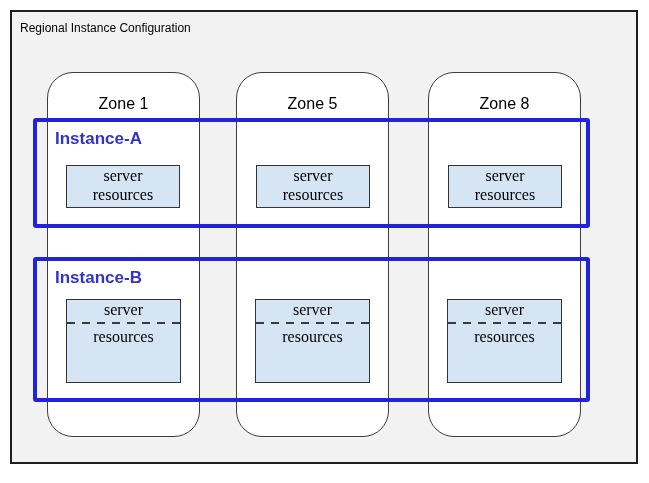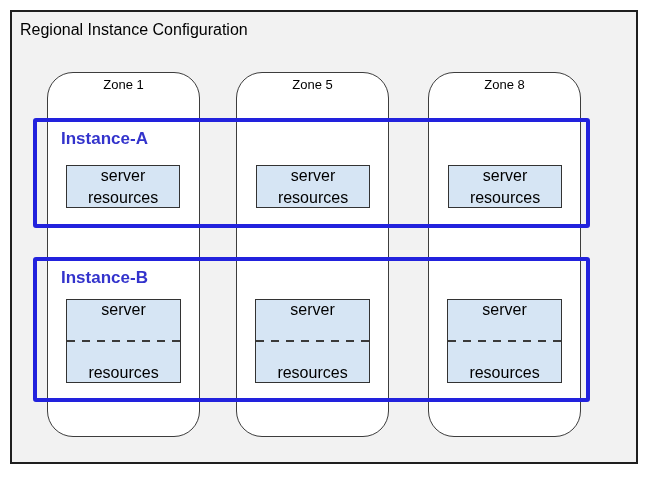--- a/index.html
+++ b/index.html
@@ -22,72 +22,73 @@
     width: 628px;
     height: 454px;
     box-sizing: border-box;
     background: var(--region-bg, #f2f2f2);
     border: 2px solid var(--region-border, #1f1f1f);
   }
   .title {
     position: absolute;
     left: 8px;
     top: 9px;
-    font-size: 16px;
+    font-size: 12px;
     color: var(--text, #000000);
     white-space: nowrap;
   }
   .zone {
     position: absolute;
     top: 60px;
     width: 153px;
     height: 365px;
     box-sizing: border-box;
     background: var(--zone-bg, #ffffff);
     border: 1px solid var(--zone-border, #3d3d3d);
     border-radius: 26px;
   }
   .zone1 { left: 35px; }
   .zone2 { left: 224px; }
   .zone3 { left: 416px; }
   .zone-label {
-    margin-top: 4px;
+    margin-top: 22px;
     text-align: center;
-    font-size: 13px;
+    font-size: 16px;
     color: var(--text, #000000);
   }
   .instance {
     position: absolute;
     left: 21px;
     width: 557px;
     box-sizing: border-box;
     border: 4px solid var(--instance-border, #2222dd);
     border-radius: 3px;
     background: transparent;
   }
   .instance-a { top: 106px; height: 110px; }
   .instance-b { top: 245px; height: 145px; }
   .instance-label {
     position: absolute;
-    left: 24px;
+    left: 18px;
     top: 7px;
     font-size: 17px;
     font-weight: bold;
     color: var(--instance-label, #3333cc);
     white-space: nowrap;
   }
   .srv-box {
     position: absolute;
     box-sizing: border-box;
     background: var(--server-box-bg, #d6e5f4);
     border: 1px solid var(--server-box-border, #333333);
     display: flex;
     flex-direction: column;
-    justify-content: space-between;
+    justify-content: flex-start;
     align-items: center;
+    font-family: Liberation Serif, serif;
   }
   .srv-line {
     font-size: 16px;
     line-height: 19px;
     color: var(--text, #000000);
     text-align: center;
     white-space: nowrap;
   }
   .box-a { top: 153px; width: 114px; height: 43px; }
   .box-a1 { left: 54px; }

